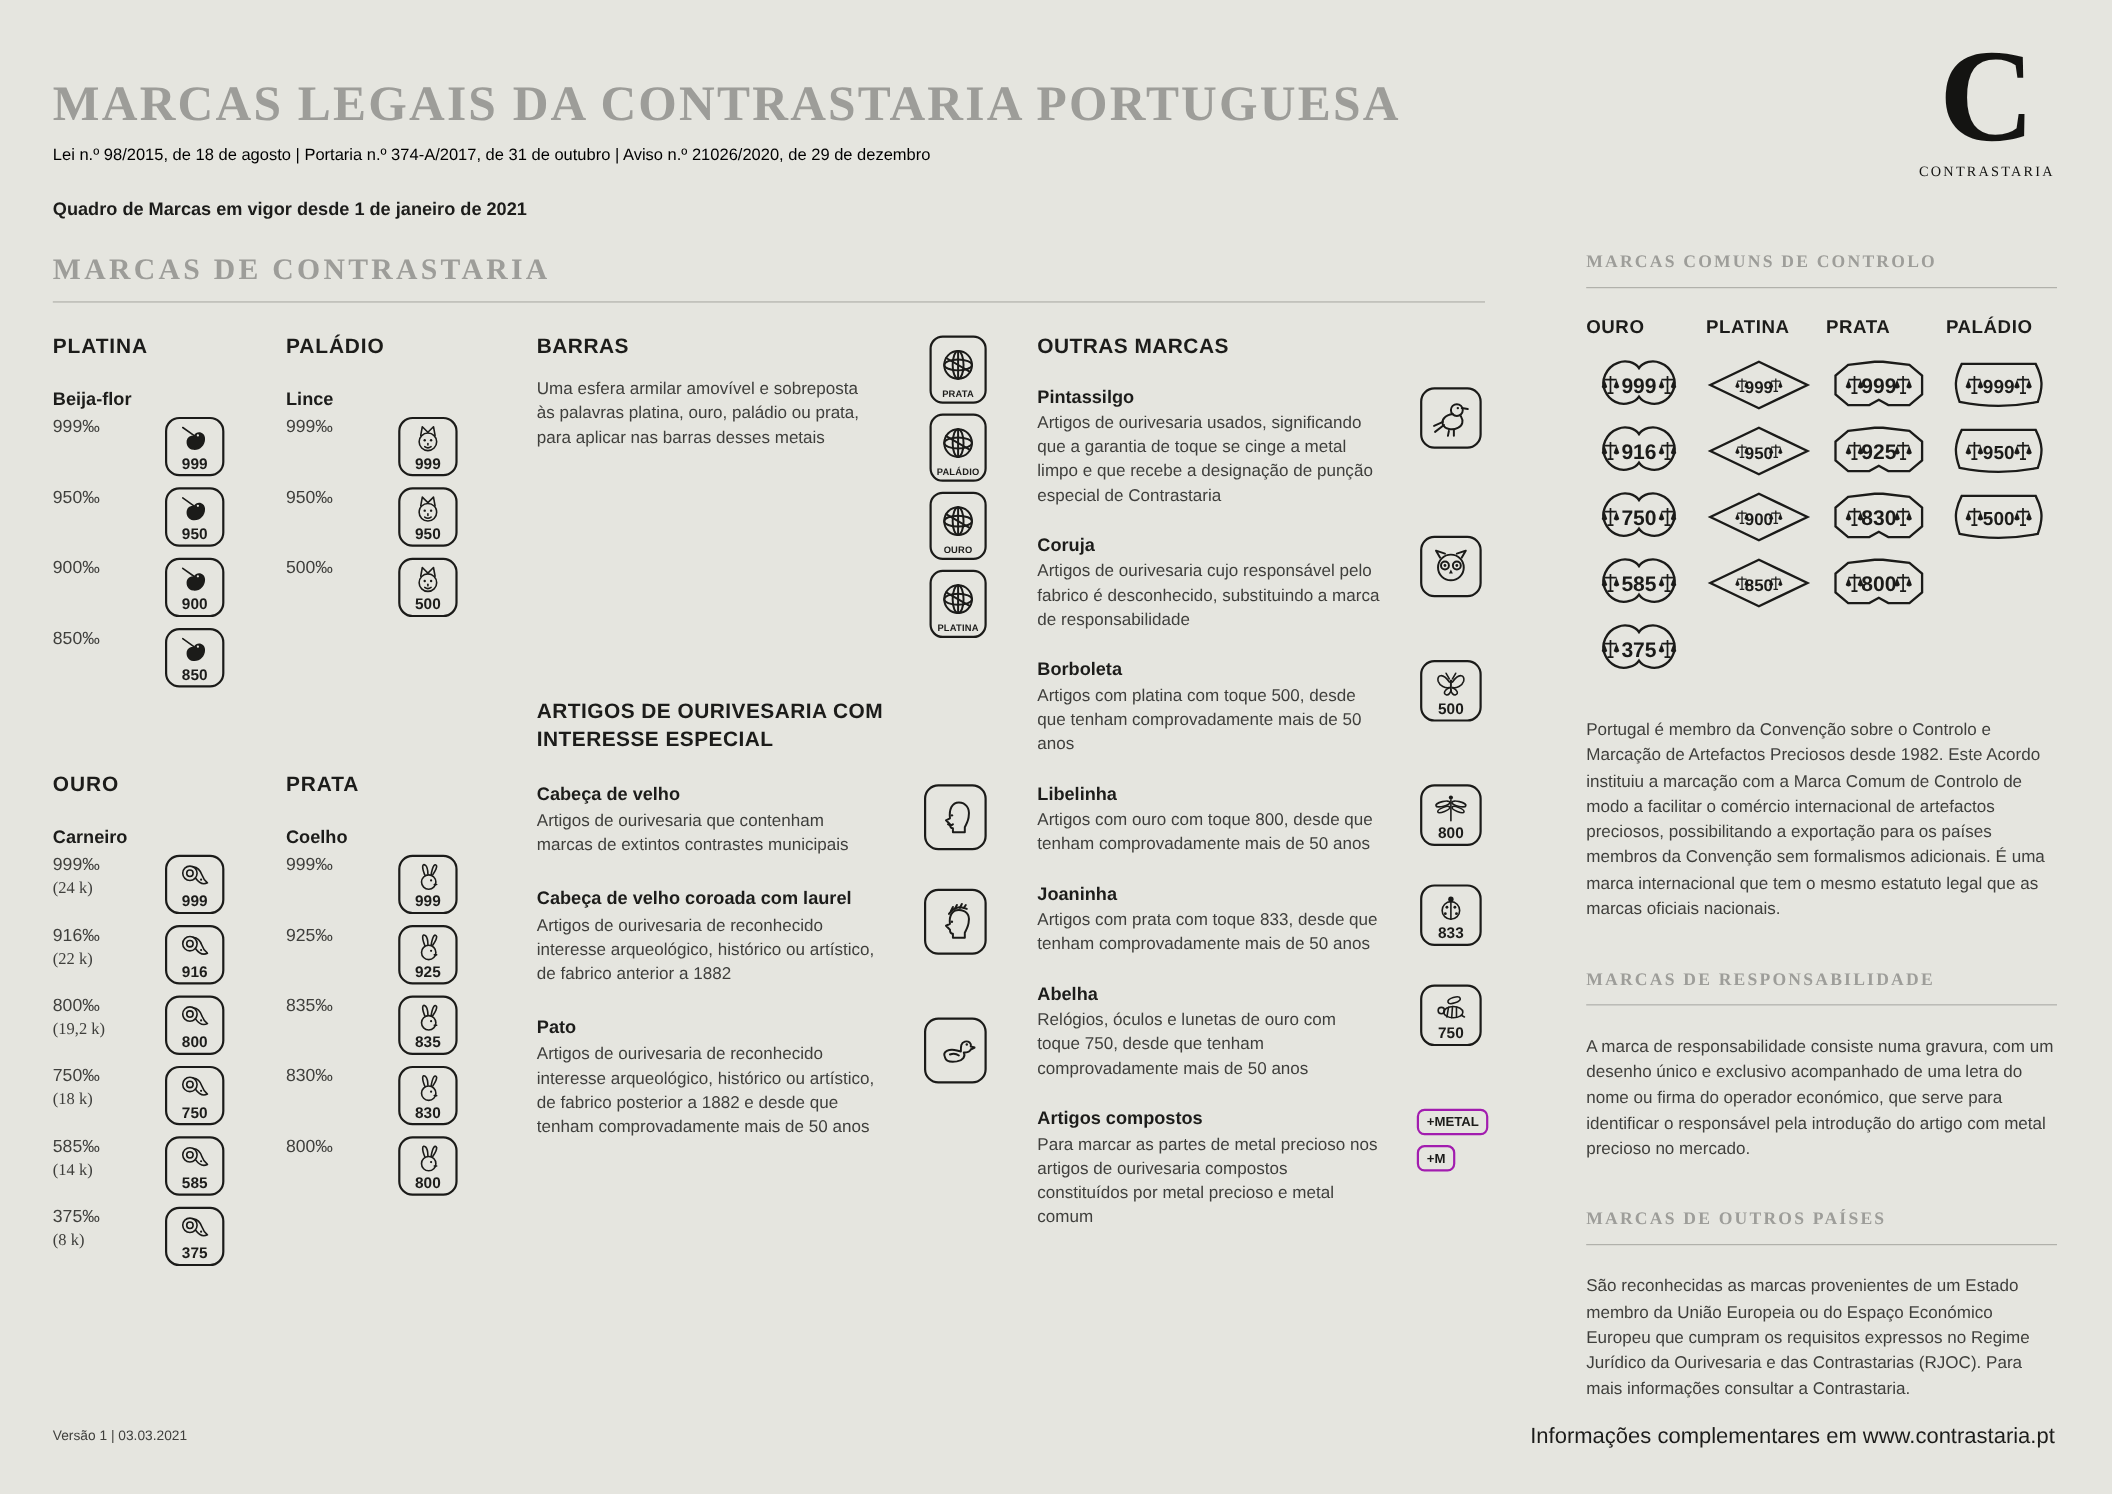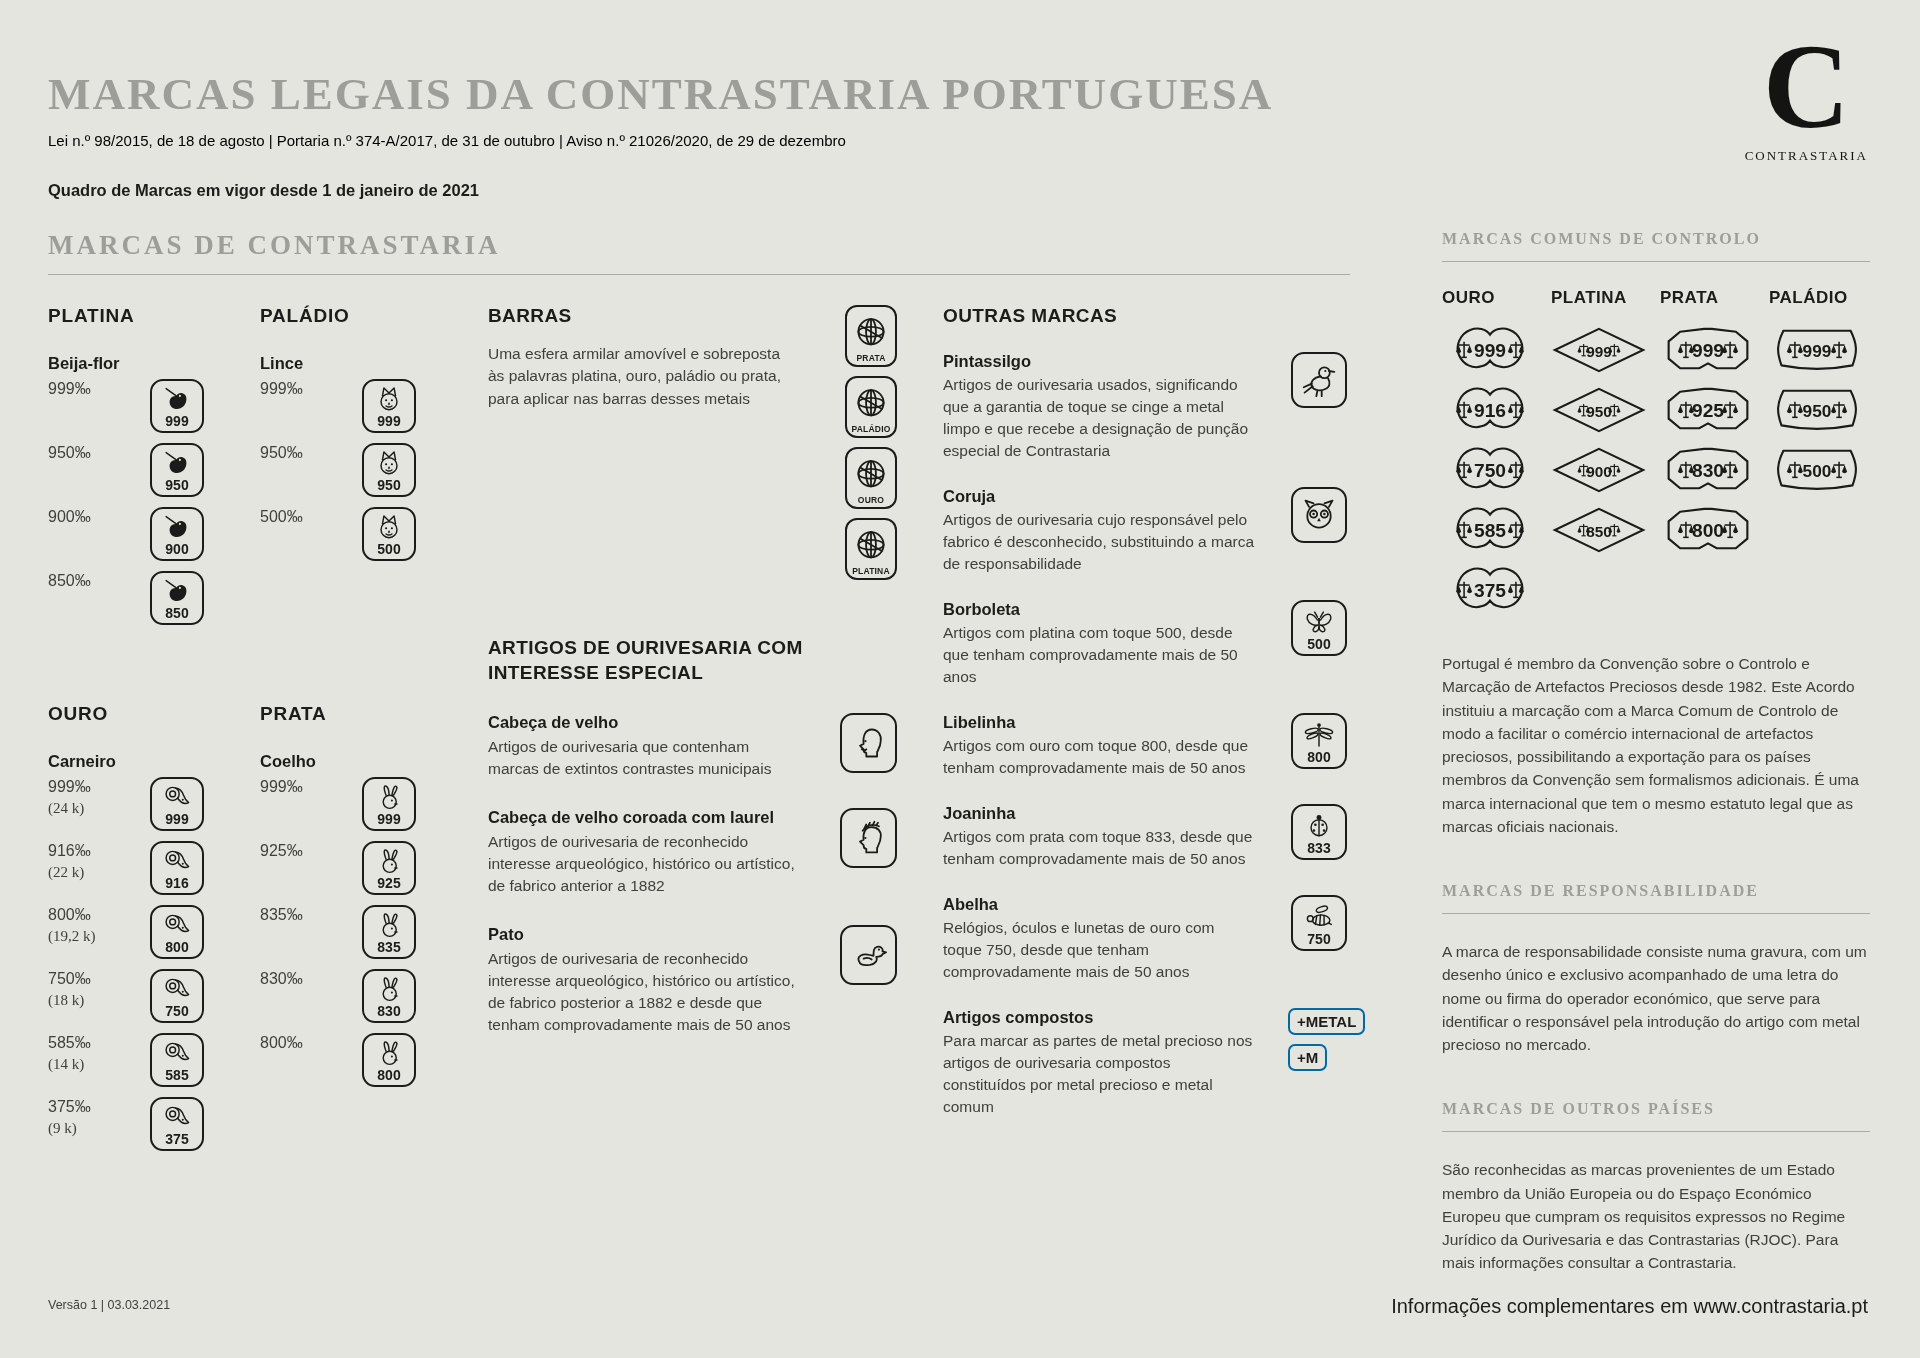--- a/index.html
+++ b/index.html
@@ -86,21 +86,21 @@
   .ie-side .stamp{width:57px;height:60px;}
 
   
   .om-item{display:flex;gap:10px;margin-top:25px;}
   .om-text{width:312px;}
   .om-name{font-size:16.5px;font-weight:700;}
   .om-text p{margin:3px 0 0;font-size:15.5px;line-height:1.42;color:#3f3f3c;}
   .om-side{margin-left:auto;width:62px;display:flex;flex-direction:column;gap:9px;align-items:center;flex:none;}
   .om-side .stamp{width:56px;height:56px;}
   .chips{align-items:flex-start;}
-  .chip{border:2px solid #0369a1;border-radius:7px;font-size:15px;font-weight:700;padding:3px 7px;white-space:nowrap;}
+  .chip{border:2px solid #a21caf;border-radius:7px;font-size:12px;font-weight:700;padding:3px 7px;white-space:nowrap;}
 
   
   .ctrl-grid{display:grid;grid-template-columns:repeat(4,1fr);column-gap:8px;margin-top:26px;}
   .ctrl-h{font-size:17px;font-weight:800;letter-spacing:0.5px;margin-bottom:18px;}
   .ctrl-mark-wrap{margin-bottom:12px;}
   .ctrl-mark{width:96px;height:48px;display:block;}
   .rp{margin:26px 0 0;font-size:15.5px;line-height:1.5;color:#3f3f3c;}
 
   
   .footer-left{position:absolute;left:48px;bottom:46px;font-size:12.5px;color:#3f3f3c;}
@@ -278,21 +278,21 @@
                       <path d="M21 21 Q28 31 36 27 Q31 23 29 17 Q26 8 18 7"></path>
                       <circle class="f" cx="28" cy="23" r="1.4"></circle>
                     </svg>
                   </div>
                   <div class="stamp-num">585</div>
                 </div>
               </div>
               <div class="mark-row">
                 <div class="mark-label">
                   <div class="mark-val">375‰</div>
-                  <div class="mark-karat">(9 k)</div>
+                  <div class="mark-karat">(8 k)</div>
                 </div>
                 <div class="stamp">
                   <div class="stamp-ic">
                     <svg class="ai" viewBox="0 0 40 40">
                       <circle cx="14" cy="15" r="9"></circle>
                       <circle cx="14" cy="15" r="4"></circle>
                       <path d="M21 21 Q28 31 36 27 Q31 23 29 17 Q26 8 18 7"></path>
                       <circle class="f" cx="28" cy="23" r="1.4"></circle>
                     </svg>
                   </div>

